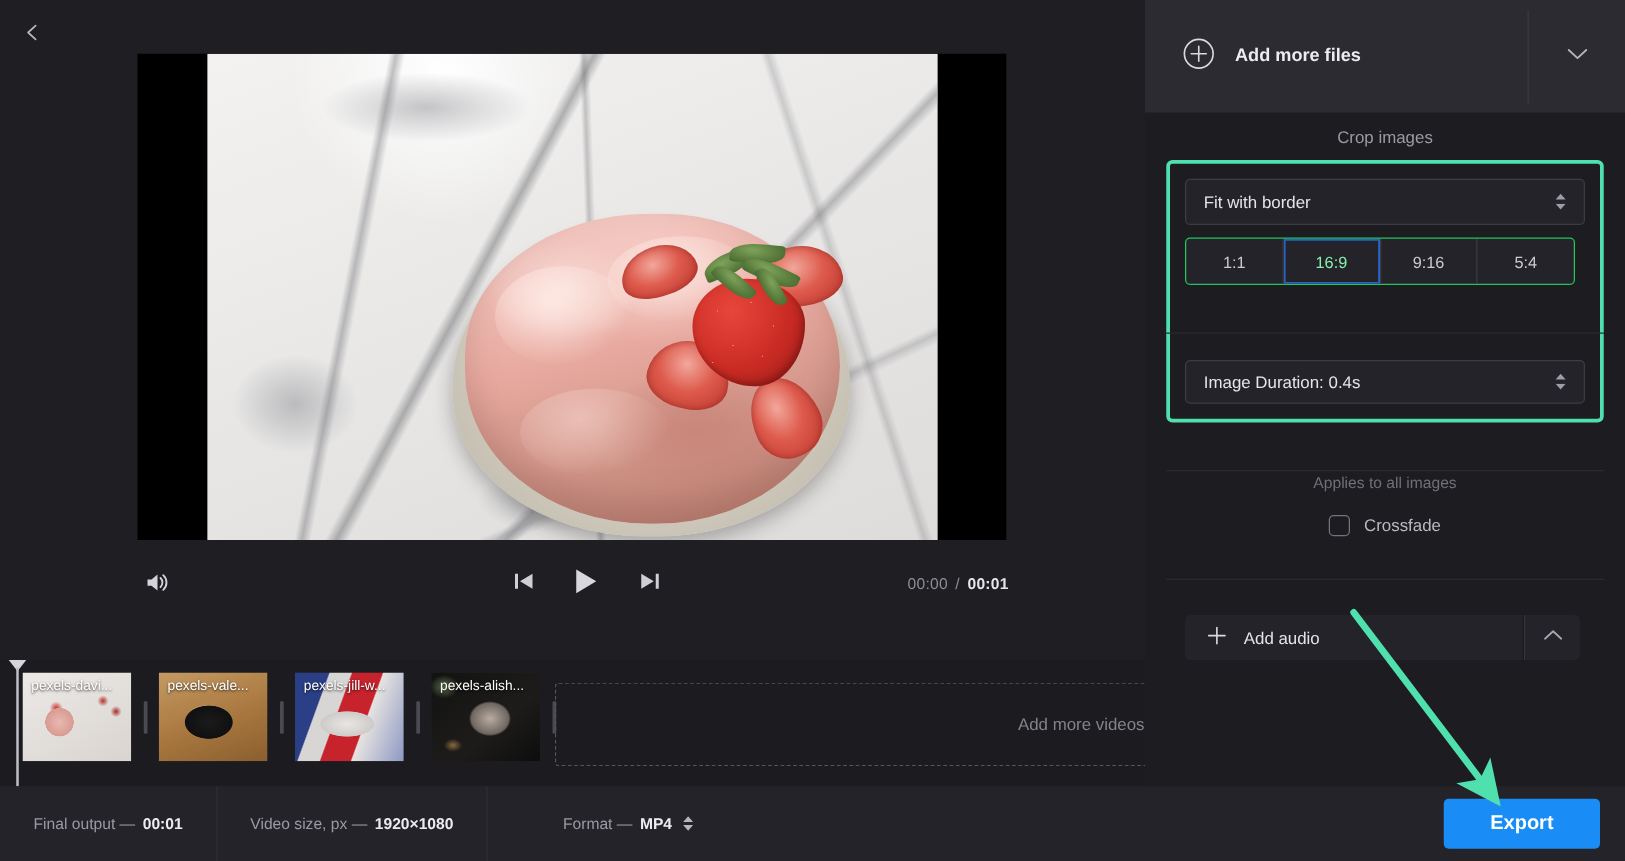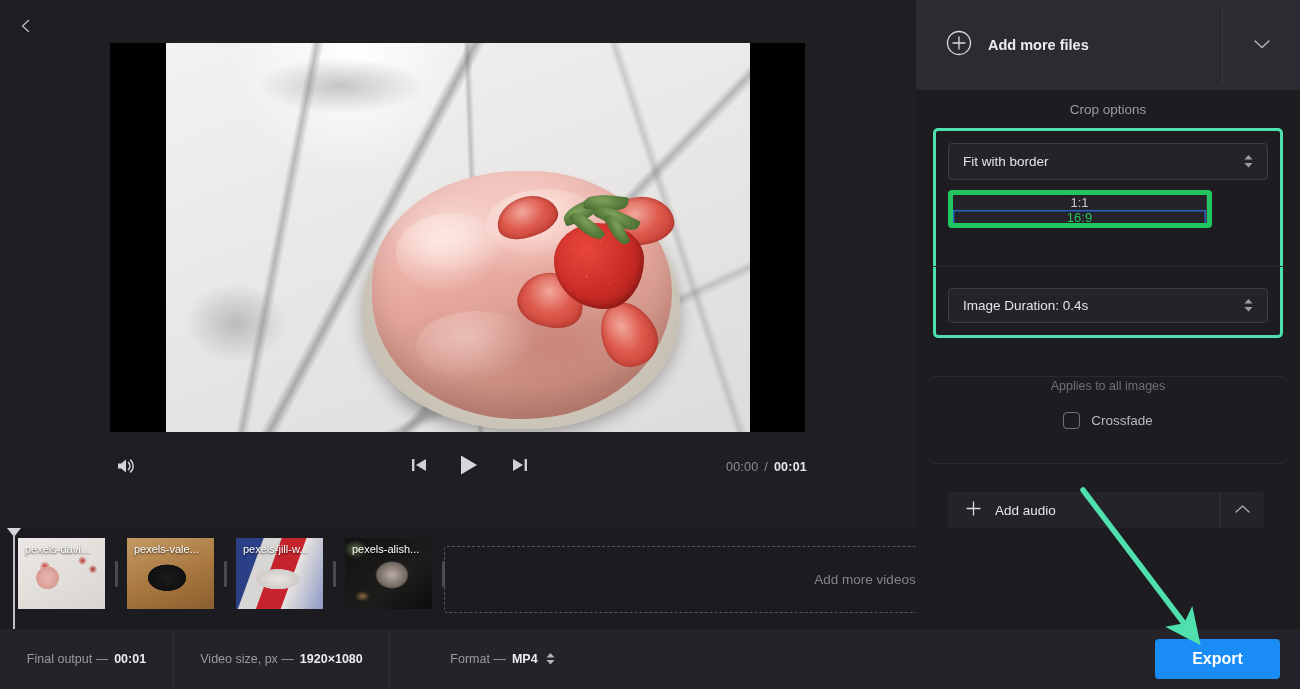--- a/index.html
+++ b/index.html
@@ -249,32 +249,31 @@
   .select-field {
     position:absolute; left:32px; top:143px;
     width:320px; height:37px;
     background:#232329; border:1px solid #3c3c44; border-radius:4px;
     display:flex; align-items:center; padding:0 14px;
     font-size:13.5px; color:#e4e4e9; cursor:pointer;
   }
   .stepper { margin-left:auto; display:flex; flex-direction:column; gap:3px; }
   .ratio-row {
     position:absolute; left:32px; top:190px;
-    width:264px; height:38px;
-    display:flex; border:5px solid #22c55e; border-radius:4px; overflow:hidden;
+    width:312px; height:38px;
+    display:flex; border:1px solid #22c55e; border-radius:4px; overflow:hidden;
     background:#232329;
-    flex-direction:column;
   }
   .ratio-btn {
     flex:1; display:flex; align-items:center; justify-content:center;
     font-size:13px; color:#c9c9d0; cursor:pointer;
     border-right:1px solid #3c3c44;
   }
   .ratio-btn:last-child { border-right:none; }
-  .ratio-btn.active { color:#22c55e; box-shadow: inset 0 0 0 1.5px #2663c4; }
+  .ratio-btn.active { color:#86efac; box-shadow: inset 0 0 0 1.5px #2663c4; }
   .sp-divider { position:absolute; left:17px; width:350px; height:1px; background:#2a2a31; }
   .duration-field {
     position:absolute; left:32px; top:288px;
     width:320px; height:35px;
     background:#232329; border:1px solid #3c3c44; border-radius:4px;
     display:flex; align-items:center; padding:0 14px;
     font-size:13.5px; color:#e4e4e9; cursor:pointer;
   }
   .applies-note {
     position:absolute; left:0; top:339px; width:384px;
@@ -446,21 +445,21 @@
       </div>
       <div class="sp-collapse">
         <span>
           <svg width="18" height="12" viewBox="0 0 18 12">
               <path d="M2 3 L9 9.5 L16 3" fill="none" stroke="#b4b4bb" stroke-width="1.5" stroke-linecap="round" stroke-linejoin="round"></path>
             </svg>
         </span>
       </div>
     </div>
 
-    <div class="crop-title">Crop options</div>
+    <div class="crop-title">Crop images</div>
 
     <div class="highlight-box"></div>
 
     <div class="select-field">
       <span>Fit with border</span>
       <span class="stepper">
         <svg width="9" height="5" viewBox="0 0 9 5">
             <path d="M4.5 0 L8.5 4.6 L0.5 4.6 z" fill="#9d9da5"></path>
           </svg>
         <svg width="9" height="5" viewBox="0 0 9 5">

